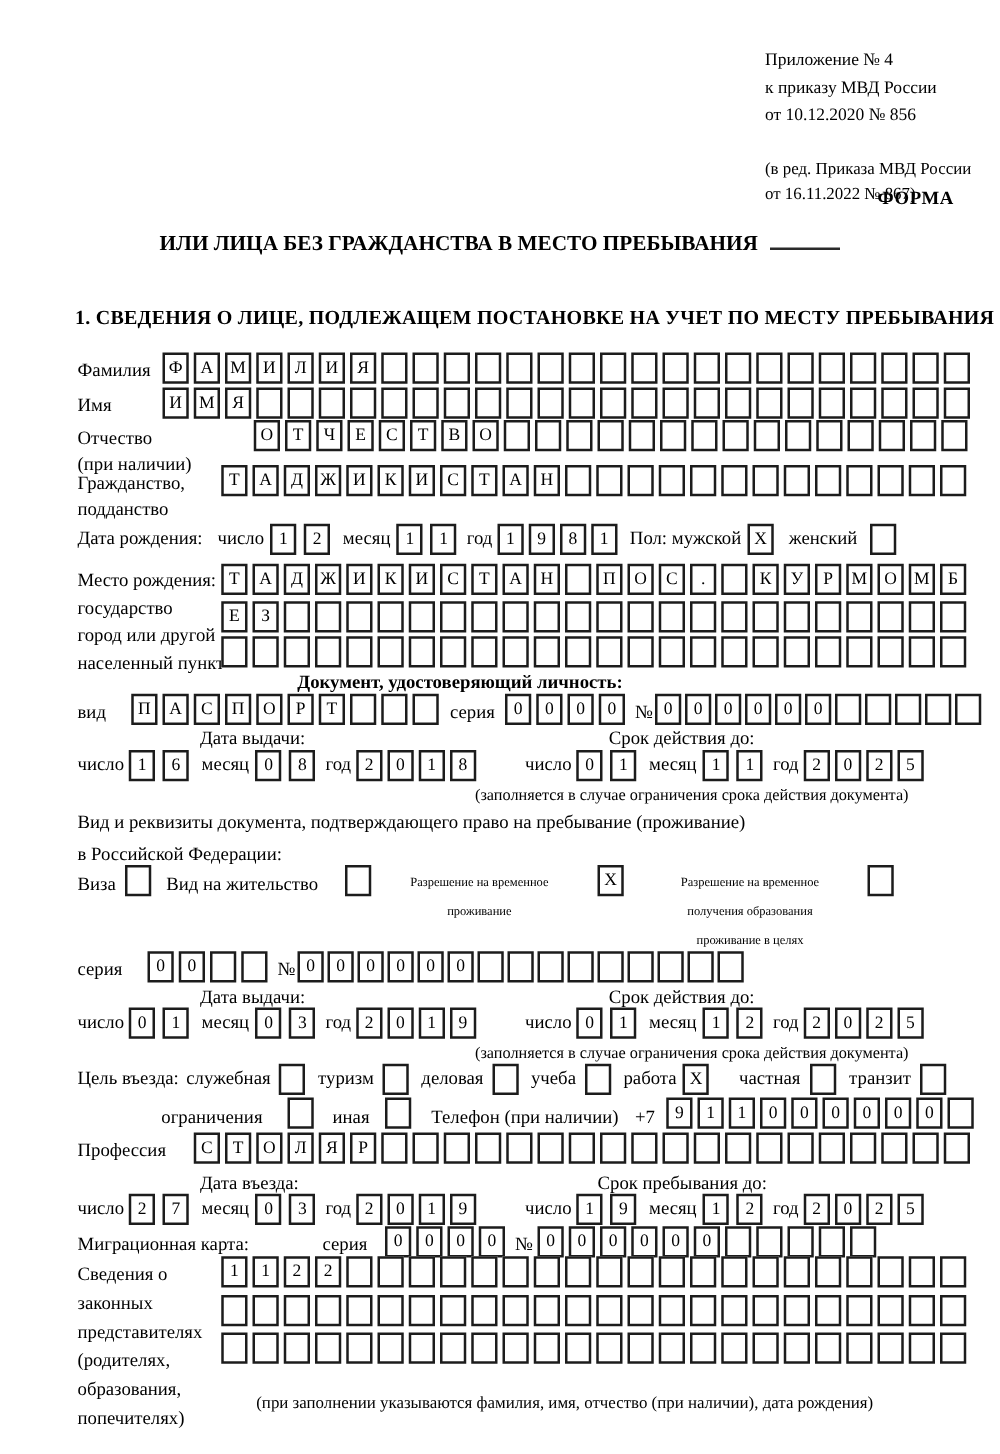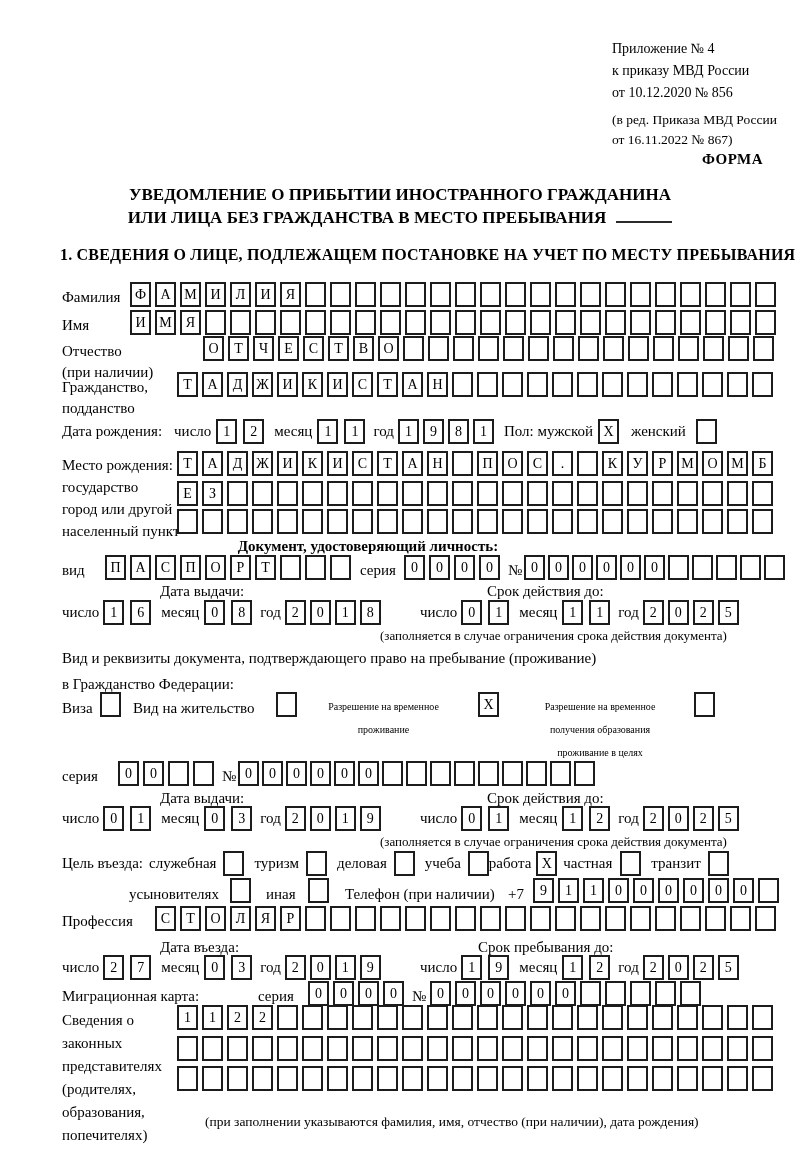--- a/index.html
+++ b/index.html
@@ -22,27 +22,26 @@
 </style>
 </head>
 <body>
 
 <div class="page">
 
   <div class="abs annex" style="left:612px;top:38px;">
     <div>Приложение № 4</div>
     <div>к приказу МВД России</div>
     <div>от 10.12.2020 № 856</div>
-    <div class="sm2" style="margin-top:6px">(в ред. Приказа МВД России</div>
+    <div class="sm2" style="margin-top:21px">(в ред. Приказа МВД России</div>
     <div class="sm2">от 16.11.2022 № 867)</div>
   </div>
   <div class="abs b" style="left:702px;top:149px;font-size:15px;letter-spacing:.5px">ФОРМА</div>
 
   <div class="abs b" style="left:0;top:183px;width:800px;text-align:center;font-size:17px;line-height:23px">
-    <div>УВЕДОМЛЕНИЕ О ПРИБЫТИИ ИНОСТРАННОГО ГРАЖДАНИНА</div>
     <div><span>ИЛИ ЛИЦА БЕЗ ГРАЖДАНСТВА В МЕСТО ПРЕБЫВАНИЯ</span><span class="blank"></span></div>
   </div>
 
   <div class="abs b" style="left:60px;top:245px;font-size:16px;letter-spacing:.2px">1. СВЕДЕНИЯ О ЛИЦЕ, ПОДЛЕЖАЩЕМ ПОСТАНОВКЕ НА УЧЕТ ПО МЕСТУ ПРЕБЫВАНИЯ</div>
 
   <div class="abs" style="left:62px;top:287px">Фамилия</div>
   <div class="cellrow" style="left:130px;top:282px">
       <span class="cell">Ф</span>
       <span class="cell">А</span>
       <span class="cell">М</span>
@@ -340,21 +339,21 @@
     <span class="boxes" style="margin-left:4px">
         <span class="cell">2</span>
         <span class="cell">0</span>
         <span class="cell">2</span>
         <span class="cell">5</span>
       </span>
   </div>
   <div class="abs sm" style="left:380px;top:626px">(заполняется в случае ограничения срока действия документа)</div>
 
   <div class="abs" style="left:62px;top:648px">Вид и реквизиты документа, подтверждающего право на пребывание (проживание)</div>
-  <div class="abs" style="left:62px;top:674px">в Гражданство Федерации:</div>
+  <div class="abs" style="left:62px;top:674px">в Российской Федерации:</div>
 
   <div class="abs" style="left:62px;top:698px">Виза</div>
   <span class="cell" style="position:absolute;left:100px;top:692px"></span>
   <div class="abs" style="left:133px;top:698px">Вид на жительство</div>
   <span class="cell" style="position:absolute;left:276px;top:692px"></span>
   <div class="blockctr" style="left:291px;top:695px;width:185px">
     <div>Разрешение на временное</div>
     <div>проживание</div>
   </div>
   <span class="cell" style="position:absolute;left:478px;top:692px">X</span>
@@ -437,29 +436,29 @@
   <div class="fx" style="left:62px;top:851px">
     <span class="t">Цель въезда:</span>
     <span class="t" style="margin-left:6px">служебная</span>
     <span class="cell" style="margin-left:7px"></span>
     <span class="t" style="margin-left:10px">туризм</span>
     <span class="cell" style="margin-left:7px"></span>
     <span class="t" style="margin-left:10px">деловая</span>
     <span class="cell" style="margin-left:7px"></span>
     <span class="t" style="margin-left:10px">учеба</span>
     <span class="cell" style="margin-left:7px"></span>
-    <span class="t" style="">работа</span>
+    <span class="t" style="margin-left:10px">работа</span>
     <span class="cell" style="margin-left:5px">X</span>
-    <span class="t" style="margin-left:6px">частная</span>
+    <span class="t" style="margin-left:24px">частная</span>
     <span class="cell" style="margin-left:8px"></span>
     <span class="t" style="margin-left:10px">транзит</span>
     <span class="cell" style="margin-left:7px"></span>
   </div>
 
-  <div class="abs" style="left:129px;top:884px">усыновителях</div>
+  <div class="abs" style="left:129px;top:884px">ограничения</div>
   <span class="cell" style="position:absolute;left:230px;top:878px"></span>
   <div class="abs" style="left:266px;top:884px">иная</div>
   <span class="cell" style="position:absolute;left:308px;top:878px"></span>
   <div class="abs" style="left:345px;top:884px">Телефон (при наличии)</div>
   <div class="abs" style="left:508px;top:884px">+7</div>
   <div class="cellrow" style="left:533px;top:878px">
       <span class="cell">9</span>
       <span class="cell">1</span>
       <span class="cell">1</span>
       <span class="cell">0</span>

